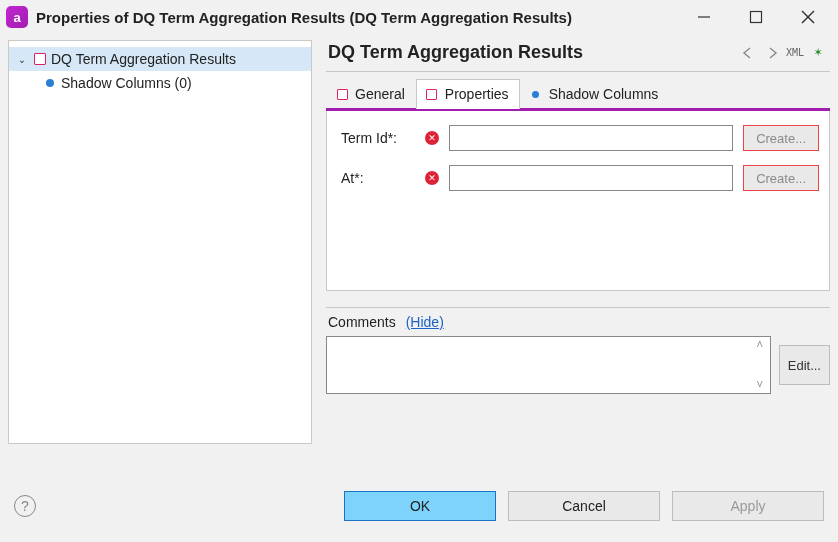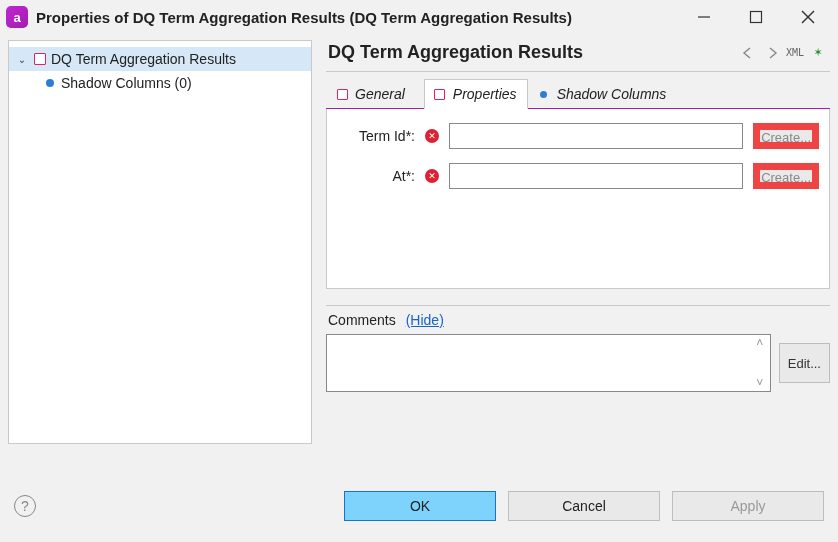--- a/index.html
+++ b/index.html
@@ -82,65 +82,63 @@
   .header-row .spacer { flex: 1; }
   .hdr-ico {
     width: 20px; height: 20px; margin-left: 4px;
     display: flex; align-items: center; justify-content: center;
     color: #777; font-size: 11px;
   }
   .hdr-ico svg { stroke: #888; }
   .divider { height: 1px; background: #c9c9c9; margin: 0 0 6px 0; }
   .tabs-row {
     display: flex; align-items: flex-end;
-    border-bottom: 1px solid #a21caf;
+    border-bottom: 3px solid #a21caf;
     position: relative;
-    font-style: italic;
   }
   .tab {
     display: flex; align-items: center; gap: 6px;
     padding: 6px 10px 6px 8px;
     font-size: 14px;
     border: 1px solid transparent;
     position: relative;
     top: 1px;
     cursor: default;
   }
   .tab.active {
     background: #fff;
     border: 1px solid #c9c9c9;
     border-bottom: 1px solid #fff;
-    margin-left: 8px;
   }
   .tab .step-icon::before { width: 9px; height: 9px; }
   .tab .dot-icon::before { width: 7px; height: 7px; }
   .tab-body {
     background: #fff;
     border: 1px solid #c9c9c9;
     border-top: none;
     height: 180px;
     padding: 14px 10px 10px 14px;
   }
   .form-row {
     display: flex; align-items: center; gap: 10px;
     margin-bottom: 14px;
   }
-  .form-label { width: 74px; font-size: 14px; text-align: right; }
+  .form-label { width: 74px; font-size: 14px; }
   .err-icon {
     width: 14px; height: 14px; border-radius: 50%;
     background: #d23; display: flex; align-items: center; justify-content: center;
   }
   .err-icon::after { content: "✕"; color: #fff; font-size: 9px; line-height: 1; }
   .text-input {
     flex: 1; height: 26px; border: 1px solid #888; background: #fff;
     padding: 0 4px; font-size: 13px;
   }
   .sm-btn {
-    height: 26px; padding: 0 1px;
-    background: #e9e9e9; border: 7px solid #ef4444;
+    height: 26px; padding: 0 12px;
+    background: #e9e9e9; border: 1px solid #ef4444;
     color: #8a8a8a; font-size: 13px;
   }
   .comments-block { margin-top: 16px; }
   .comments-header { display: flex; align-items: center; gap: 10px; padding: 0 0 6px 2px; }
   .comments-label { font-size: 14px; text-align: right; }
   .hide-link { color: #1a61c9; text-decoration: underline; font-size: 14px; }
   .comments-row { display: flex; gap: 8px; align-items: stretch; }
   .comments-box {
     flex: 1; height: 58px; background: #fff;
     border: 1px solid #888; position: relative;

